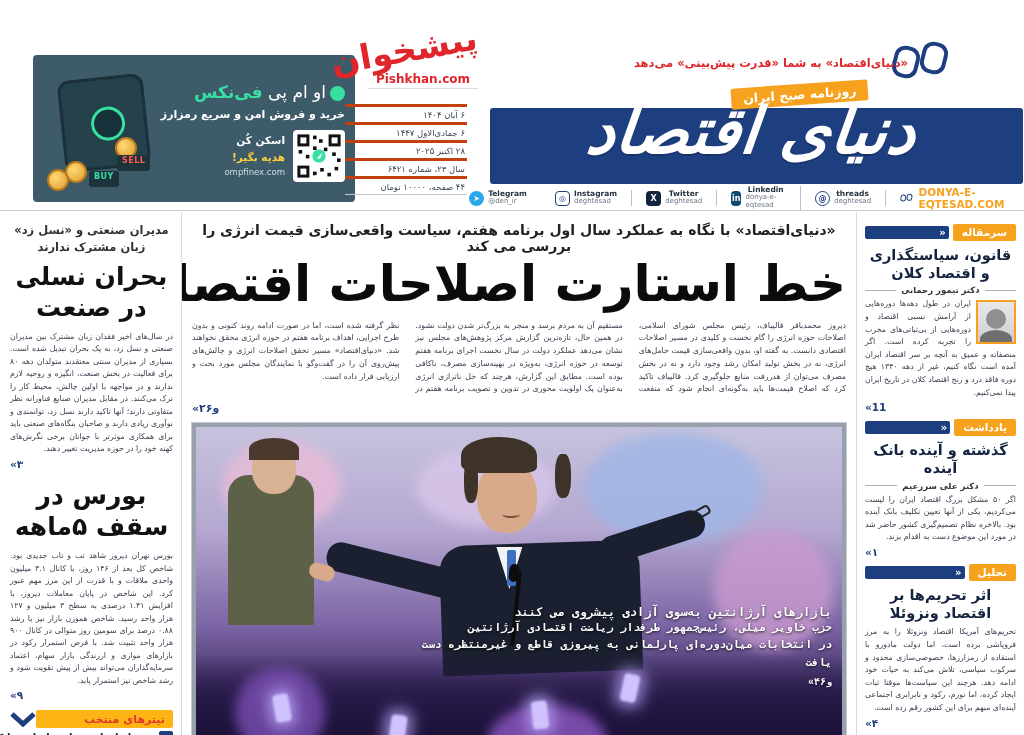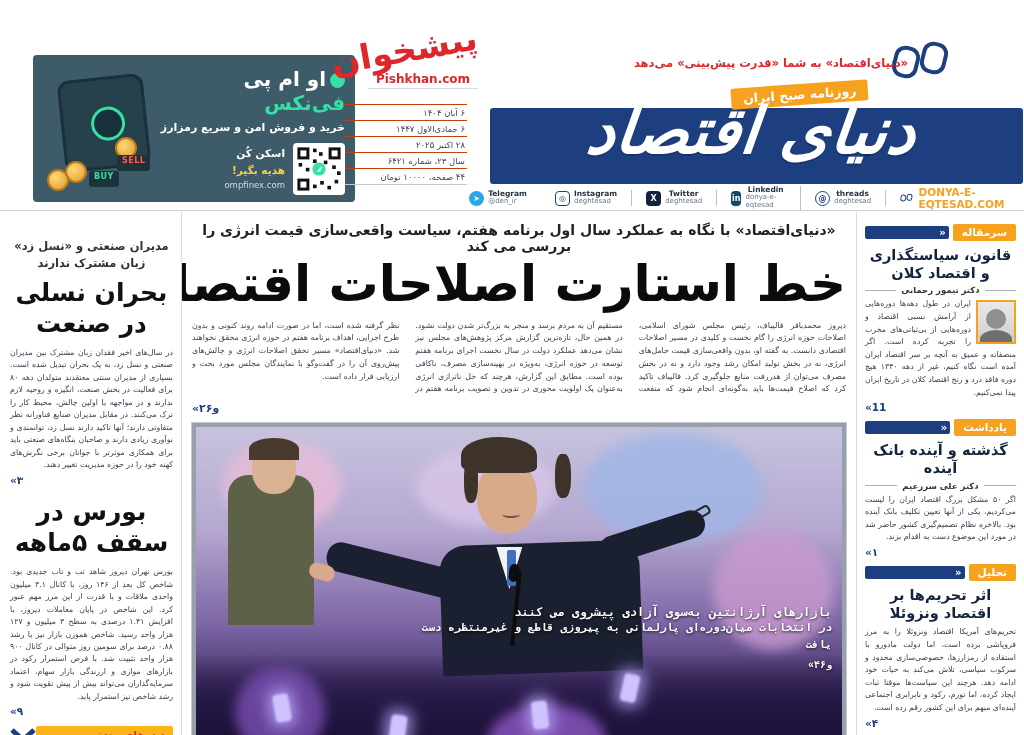--- a/index.html
+++ b/index.html
@@ -16,39 +16,39 @@
   .ad-art { position:absolute; left:10px; top:18px; width:120px; height:120px; }
   .wallet { position:absolute; left:18px; top:4px; width:86px; height:92px; background:#25414c;
             border-radius:12px; box-shadow:inset 0 0 0 3px #1b3039; transform:rotate(-6deg); }
   .wallet::after { content:""; position:absolute; left:30px; top:30px; width:28px; height:28px;
             border-radius:50%; background:#17313a; border:3px solid #35e0a1; }
   .coin { position:absolute; width:22px; height:22px; border-radius:50%;
           background:radial-gradient(circle at 35% 35%, #ffd977, #e09b2d); border:2px solid #b97c1d; }
   .stamp { position:absolute; height:16px; padding:1px 5px; background:#1d333c; border-radius:3px;
            font-size:8px; font-weight:bold; letter-spacing:.5px; direction:ltr; }
   .ad-text { position:absolute; right:10px; top:12px; width:185px; text-align:right; }
-  .ad-brand { font-size:20px; font-weight:700; }
+  .ad-brand { font-size:17px; font-weight:400;margin-top:15px; }
   .ad-brand b { color:#35e0a1; }
   .ad-logo-dot { display:inline-block; width:15px; height:15px; border-radius:50%;
                  background:#35e0a1; vertical-align:middle; margin-left:4px; }
   .ad-tag { font-size:11px; font-weight:bold; margin-top:6px; }
   .ad-row { display:flex; flex-direction:row; margin-top:9px; align-items:center; gap:8px; }
   .qr { width:52px; height:52px; background:#fff; border-radius:4px; padding:2px; }
   .ad-cta { text-align:right; font-size:10.5px; font-weight:bold; line-height:1.6; }
   .ad-cta .gift { color:#ffce3d; }
   .ad-url { color:#cfdce2; font-size:8.5px; font-weight:normal; direction:ltr; }
 
   
   .pishkhan { position:absolute; left:368px; top:30px; width:110px; text-align:center; }
   .pishkhan-fa { color:#e0252b; font-size:34px; font-weight:900; transform:rotate(-10deg); display:inline-block; }
   .pishkhan-en { color:#e0252b; font-size:12px; font-weight:bold; direction:ltr; margin-top:2px; border-bottom:1px solid #d8dde3; padding-bottom:2px;}
 
   
   .dates { position:absolute; left:345px; top:104px; width:122px; direction:rtl; }
-  .date-row { font-size:8.5px; color:#3c4757; padding:3px 2px 2px; border-top:1px solid #c2410c; text-align:right; }
+  .date-row { font-size:8.5px; color:#3c4757; padding:3px 2px 2px; border-top:3px solid #c2410c; text-align:right; }
   .date-row:last-child { border-bottom:1px solid #c3c9d1; }
 
   
   .masthead { position:absolute; right:1px; left:490px; top:108px; height:76px;
               background:#1d3e7f; border-radius:3px; color:#fff; overflow:visible; }
   .masthead-title { position:absolute; right:30px; left:20px; top:-14px; text-align:center;
               font-size:64px; font-weight:900; font-style:italic; transform:skewX(-6deg);
               white-space:nowrap; text-shadow:0 2px 0 rgba(0,0,0,.15); }
   .logo-mark { position:absolute; right:70px; top:-72px; }
   .tagline { position:absolute; right:115px; top:-52px; color:#e0252b; font-size:11.5px; font-weight:bold; }
@@ -86,21 +86,21 @@
   .portrait { float:right; width:40px; height:44px; margin:2px 0 2px 5px; border:2px solid #f6a21f;
               background:linear-gradient(180deg,#e8e8e8 0%,#cfcfcf 100%); position:relative; overflow:hidden; }
   .portrait::before { content:""; position:absolute; left:50%; top:7px; transform:translateX(-50%);
               width:20px; height:20px; border-radius:50%; background:#8f8f8f; }
   .portrait::after { content:""; position:absolute; left:50%; bottom:-6px; transform:translateX(-50%);
               width:32px; height:18px; border-radius:50% 50% 0 0; background:#6e6e6e; }
   .page-ref { color:#1d3e7f; font-size:10.5px; font-weight:900; text-align:left; margin:2px 0 0; direction:ltr; }
   .chevron-down { width:26px; height:16px; }
 
   
-  .kicker-sm { font-size:11.5px; font-weight:bold; color:#333; text-align:center; line-height:1.5; margin-top:20px; }
+  .kicker-sm { font-size:11.5px; font-weight:bold; color:#333; text-align:center; line-height:1.5; margin-top:4px; }
   .left-head { font-size:25px; font-weight:900; color:#111; text-align:center; line-height:1.25; margin:4px 0 8px; }
   .left-body { font-size:7.8px; color:#3a4250; text-align:justify; line-height:1.6; }
 
   .picks-head { display:flex; align-items:center; margin:9px 0 0; position:relative; height:18px; }
   .picks-bar { flex:1; height:18px; background:#fdb515; border-radius:2px; display:flex; align-items:center; }
   .picks-label { color:#e0392b; font-size:11px; font-weight:900; padding:0 8px; }
   .pick-row { display:flex; align-items:center; gap:5px; padding:3px 0; border-bottom:1px solid #dfe3e8; }
   .pick-num { min-width:14px; height:13px; background:#1d3e7f; color:#fff; font-size:8px; font-weight:bold;
               display:flex; align-items:center; justify-content:center; border-radius:2px; padding:0 2px; }
   .pick-title { font-size:10px; font-weight:bold; color:#14233f; white-space:nowrap; }
@@ -329,20 +329,21 @@
         <div class="ph" style="left:0; bottom:0; width:100%; height:34%; background:linear-gradient(180deg, rgba(30,18,60,0) 0%, #241744 45%, #130b2a 100%);"></div>
         <div class="ph bokeh" style="left:6%; bottom:4%; width:90px; height:90px; background:#7a4fb3;"></div>
         <div class="ph bokeh" style="left:45%; bottom:-4%; width:120px; height:80px; background:#8e58c4;"></div>
         <div class="ph phone" style="left:12%; bottom:14%; transform:rotate(-10deg);"></div>
         <div class="ph phone" style="left:30%; bottom:8%; transform:rotate(8deg);"></div>
         <div class="ph phone" style="left:52%; bottom:12%; transform:rotate(-6deg);"></div>
         <div class="ph phone" style="left:66%; bottom:20%; transform:rotate(12deg);"></div>
 
         <div class="photo-caption">
           <div class="cap-kicker">بازارهای آرژانتین به‌سوی آزادی پیشروی می کنند</div>
+          <div class="cap-sub">حزب خاویر میلی، رئیس‌جمهور طرفدار ریاضت اقتصادی آرژانتین</div>
           <div class="cap-sub">در انتخابات میان‌دوره‌ای پارلمانی به پیروزی قاطع و غیرمنتظره دست یافت</div>
           <div class="cap-ref">«۴و۶</div>
         </div>
 
       </div>
     </div>
 
     <div class="leftcol">
       <div class="kicker-sm">مدیران صنعتی و «نسل زد» زبان مشترک ندارند</div>
       <div class="left-head">بحران نسلی در صنعت</div>

